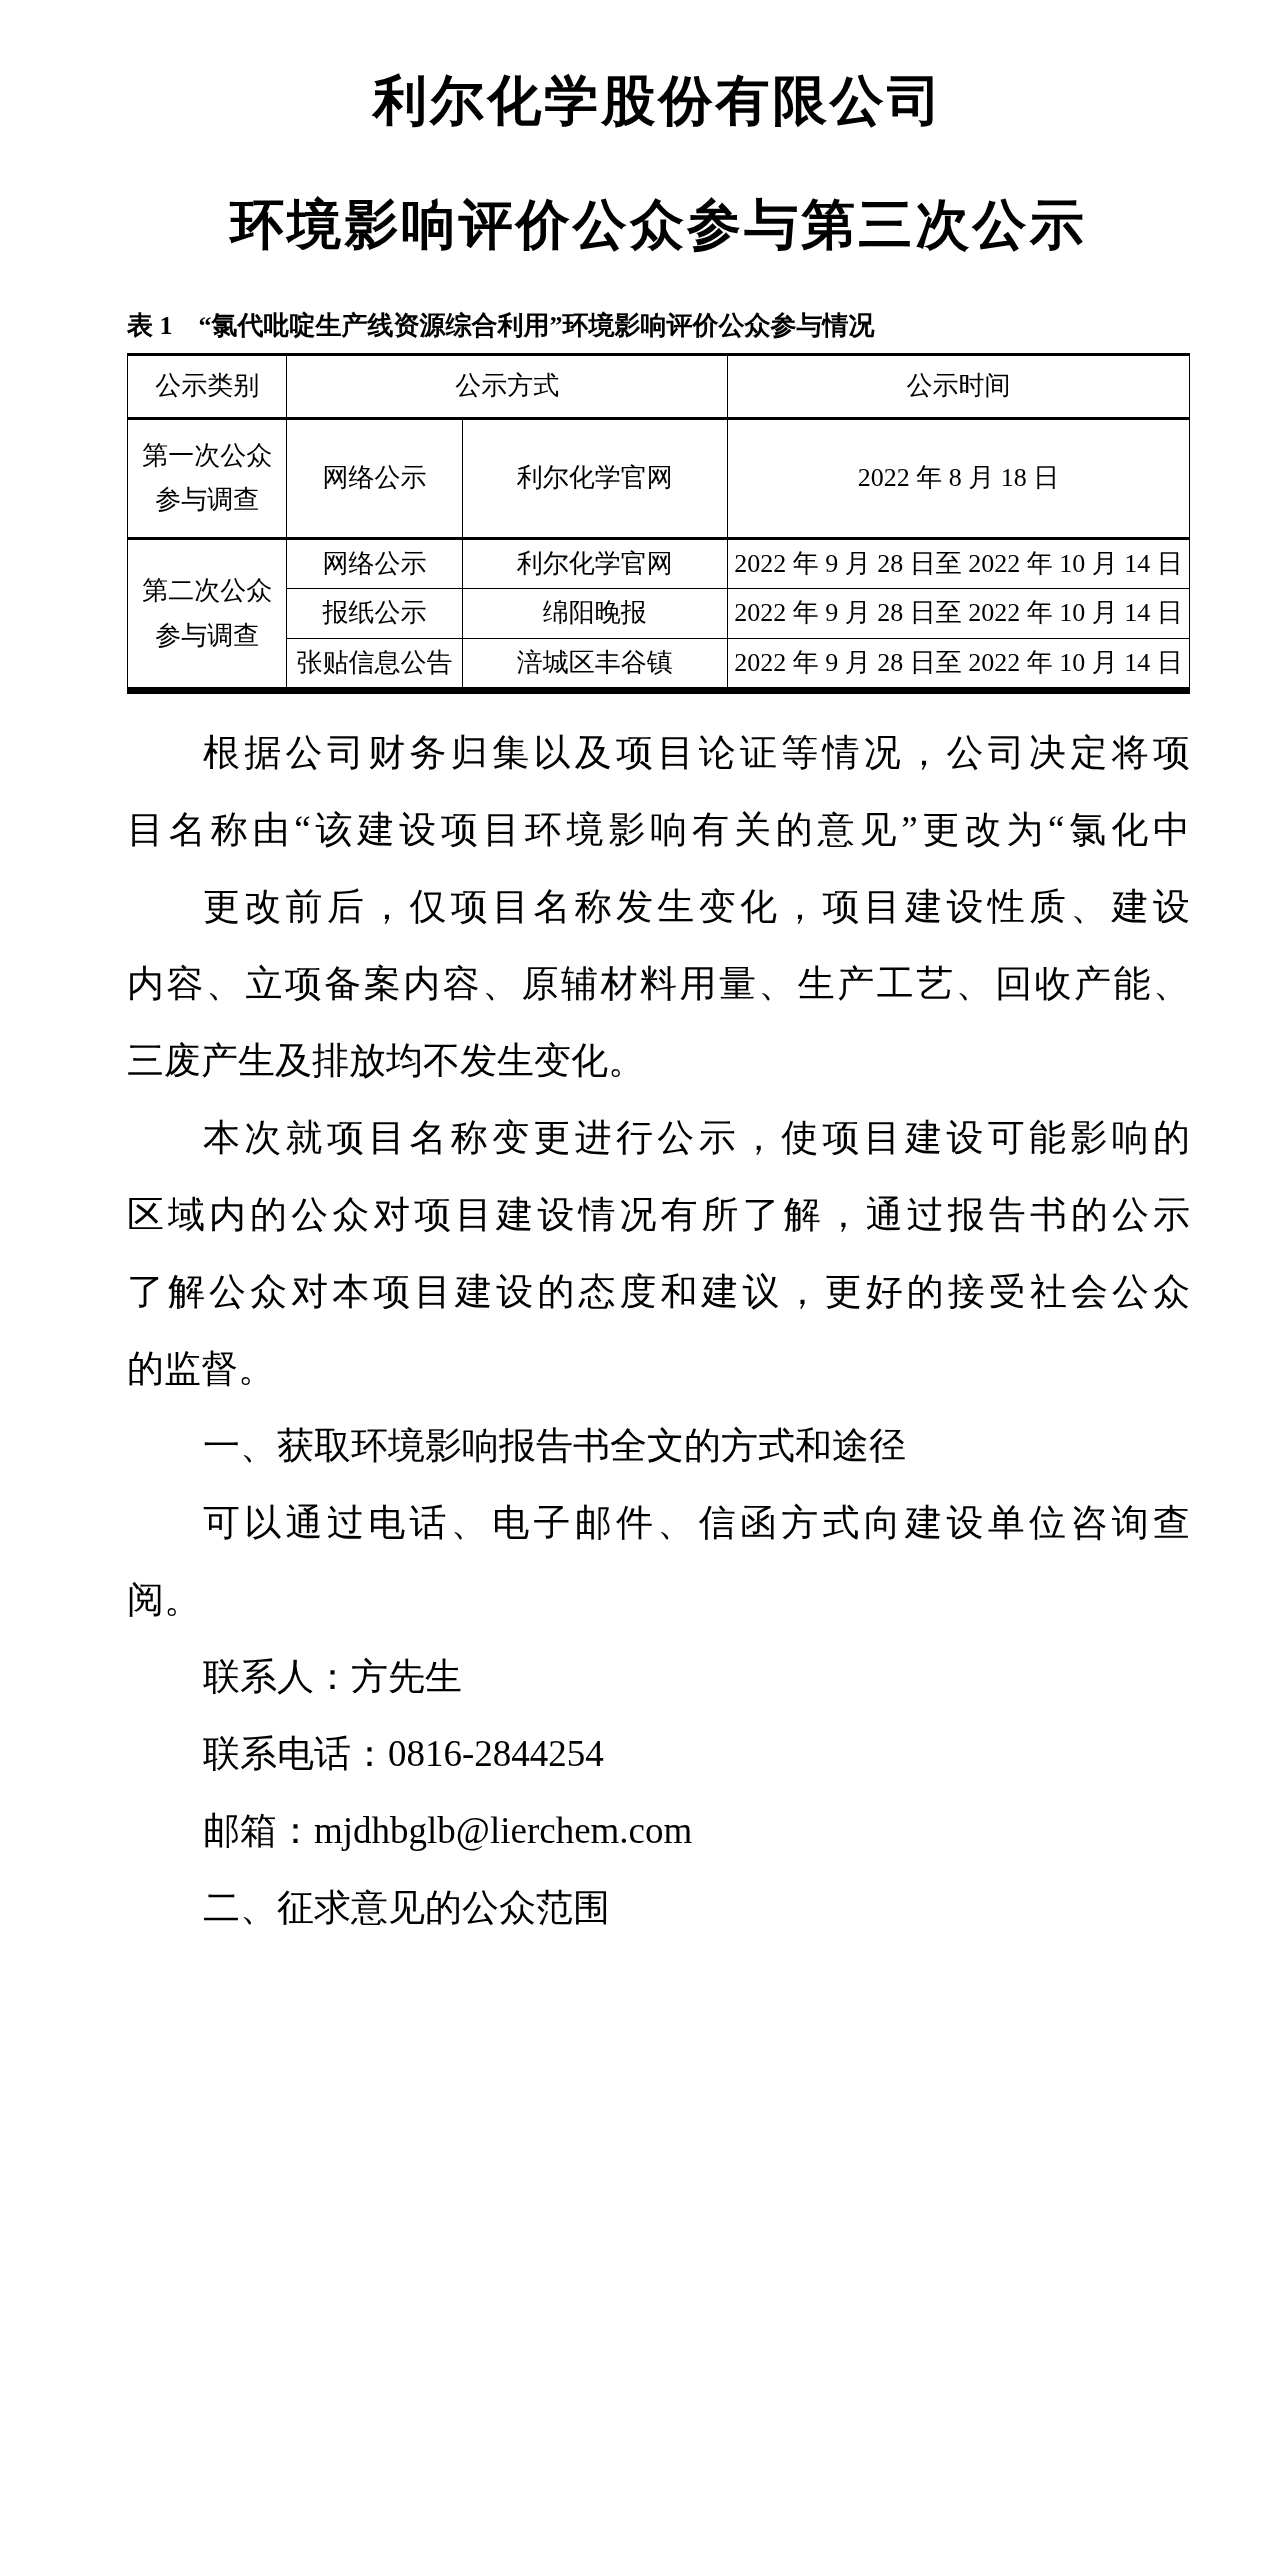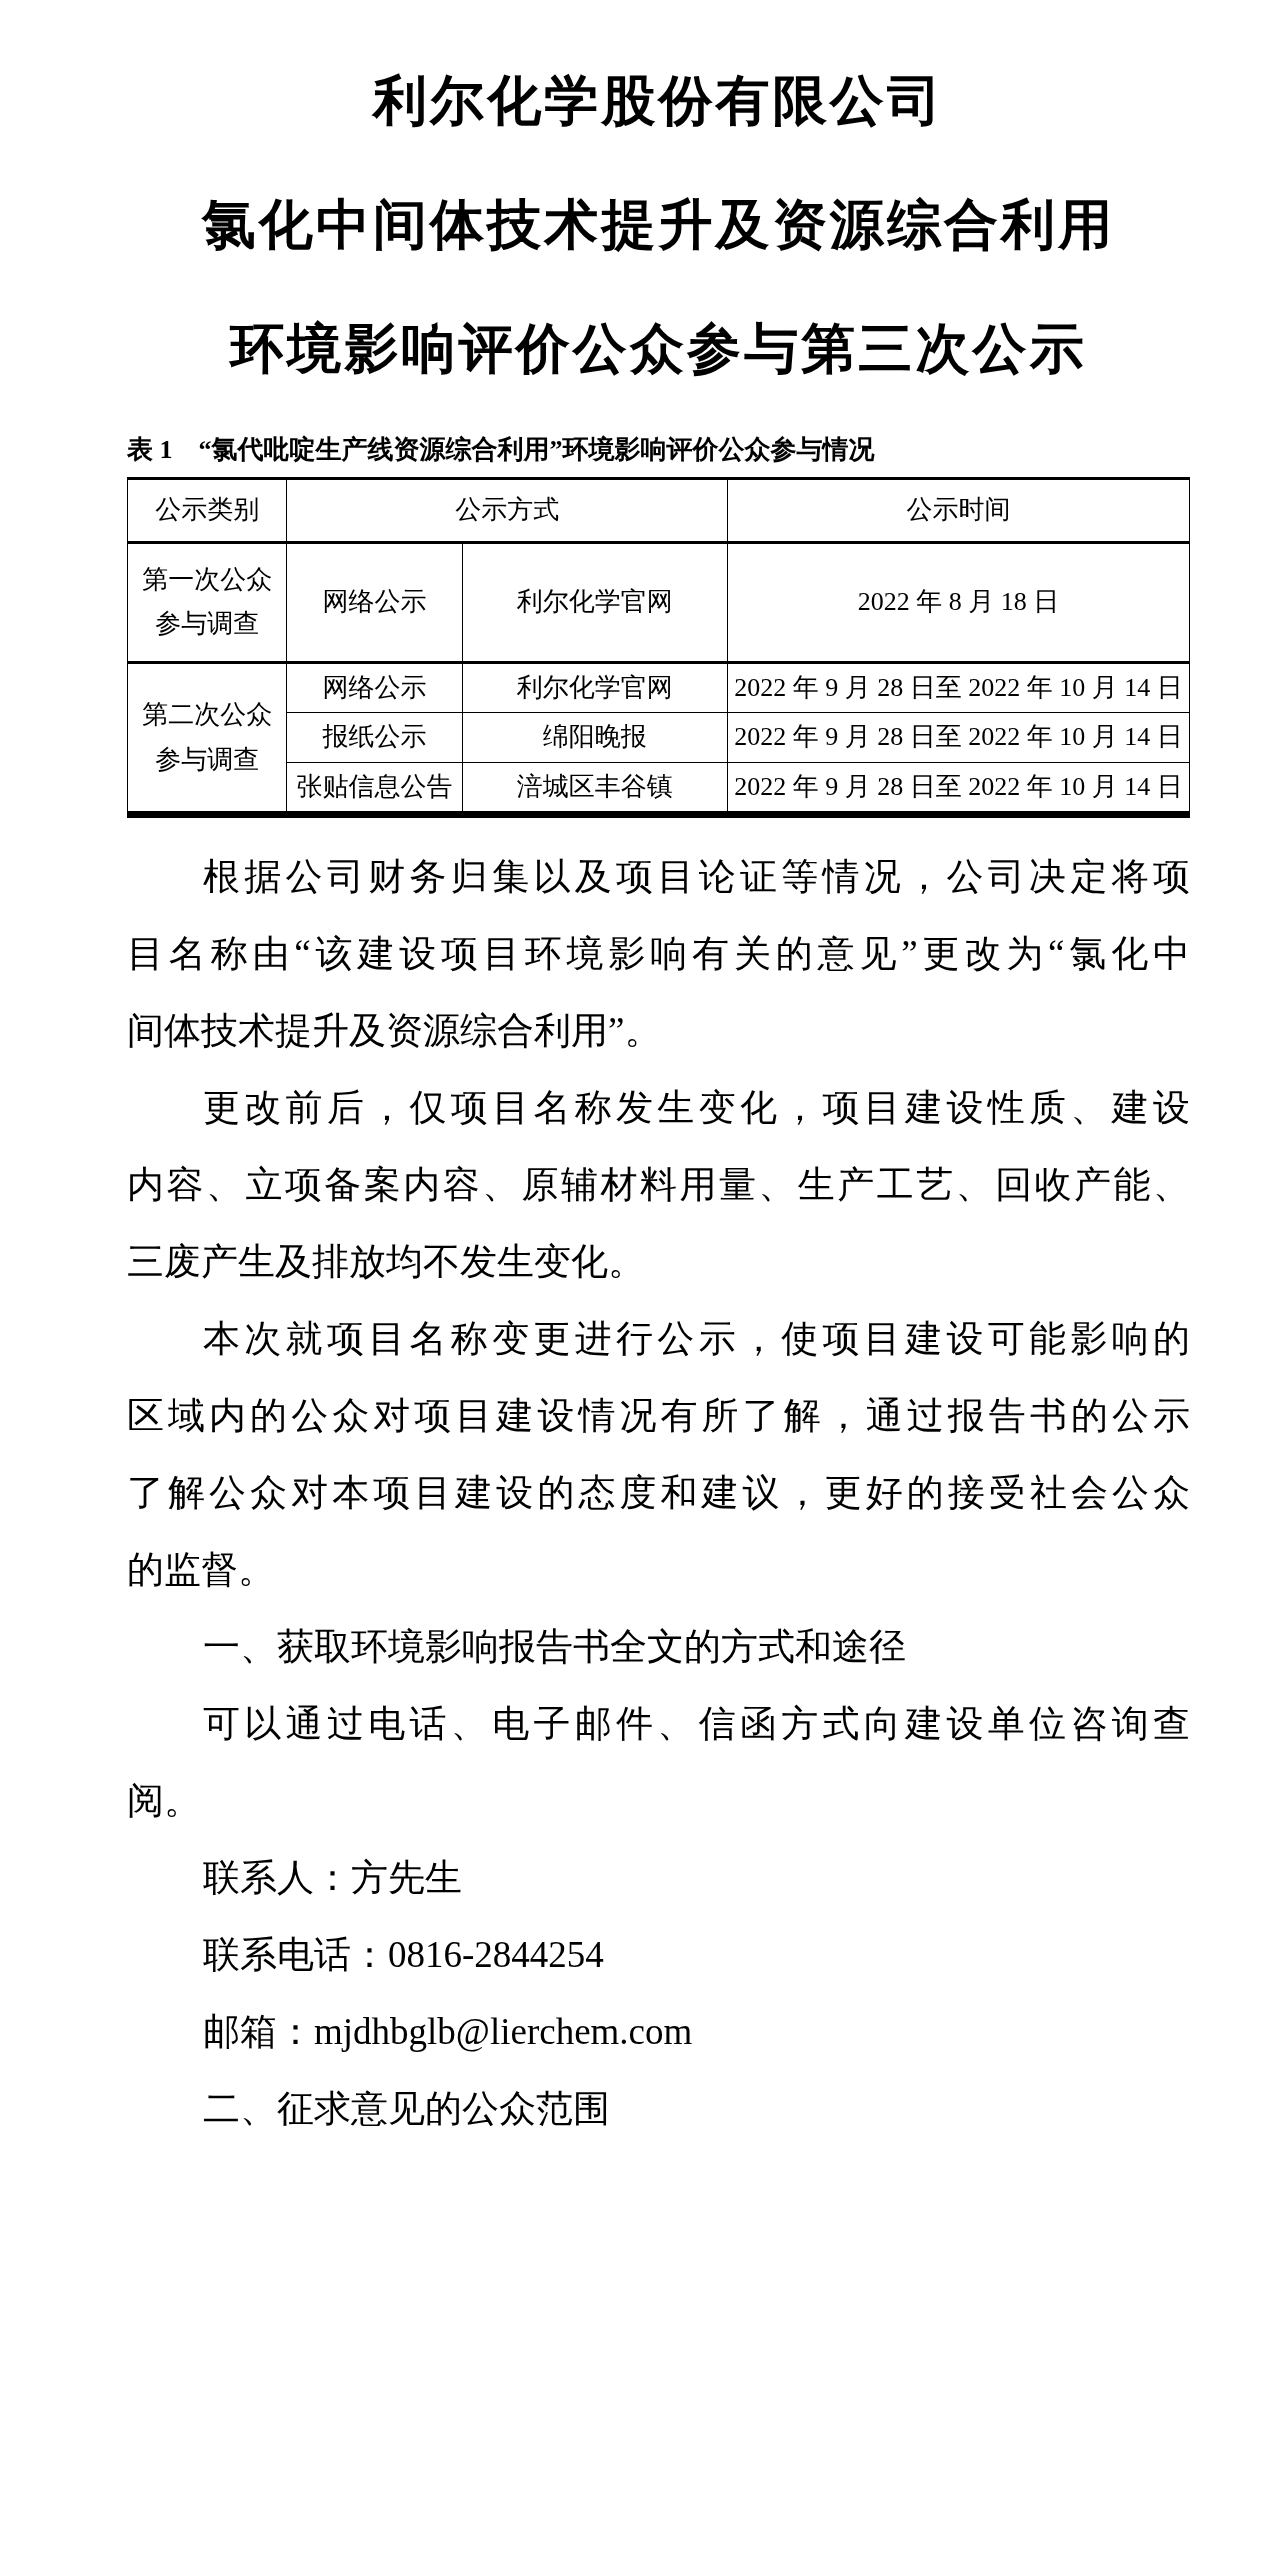--- a/index.html
+++ b/index.html
@@ -73,21 +73,20 @@
   .col-channel  { width: 25%; }
   .col-time     { width: 43.5%; }
 </style>
 </head>
 <body>
 
 <div class="page">
 
   <div class="title-block">
     <div class="title-line">利尔化学股份有限公司</div>
-    <div class="title-line">氯化中间体技术提升及资源综合利用</div>
     <div class="title-line">环境影响评价公众参与第三次公示</div>
   </div>
 
 
   <div class="table-caption">表 1　“氯代吡啶生产线资源综合利用”环境影响评价公众参与情况</div>
 
   <table class="pub-table">
     <colgroup>
       <col class="col-category">
         <col class="col-method">
@@ -123,21 +122,20 @@
         <td>张贴信息公告</td>
         <td>涪城区丰谷镇</td>
         <td>2022 年 9 月 28 日至 2022 年 10 月 14 日</td>
       </tr>
     </tbody>
   </table>
 
   <div id="body-bottom">
       <div class="body-line fill indent">根据公司财务归集以及项目论证等情况，公司决定将项</div>
       <div class="body-line fill">目名称由“该建设项目环境影响有关的意见”更改为“氯化中</div>
-      <div class="body-line">间体技术提升及资源综合利用”。</div>
       <div class="body-line fill indent">更改前后，仅项目名称发生变化，项目建设性质、建设</div>
       <div class="body-line fill">内容、立项备案内容、原辅材料用量、生产工艺、回收产能、</div>
       <div class="body-line">三废产生及排放均不发生变化。</div>
       <div class="body-line fill indent">本次就项目名称变更进行公示，使项目建设可能影响的</div>
       <div class="body-line fill">区域内的公众对项目建设情况有所了解，通过报告书的公示</div>
       <div class="body-line fill">了解公众对本项目建设的态度和建议，更好的接受社会公众</div>
       <div class="body-line">的监督。</div>
       <div class="body-line indent">一、获取环境影响报告书全文的方式和途径</div>
       <div class="body-line fill indent">可以通过电话、电子邮件、信函方式向建设单位咨询查</div>
       <div class="body-line">阅。</div>

